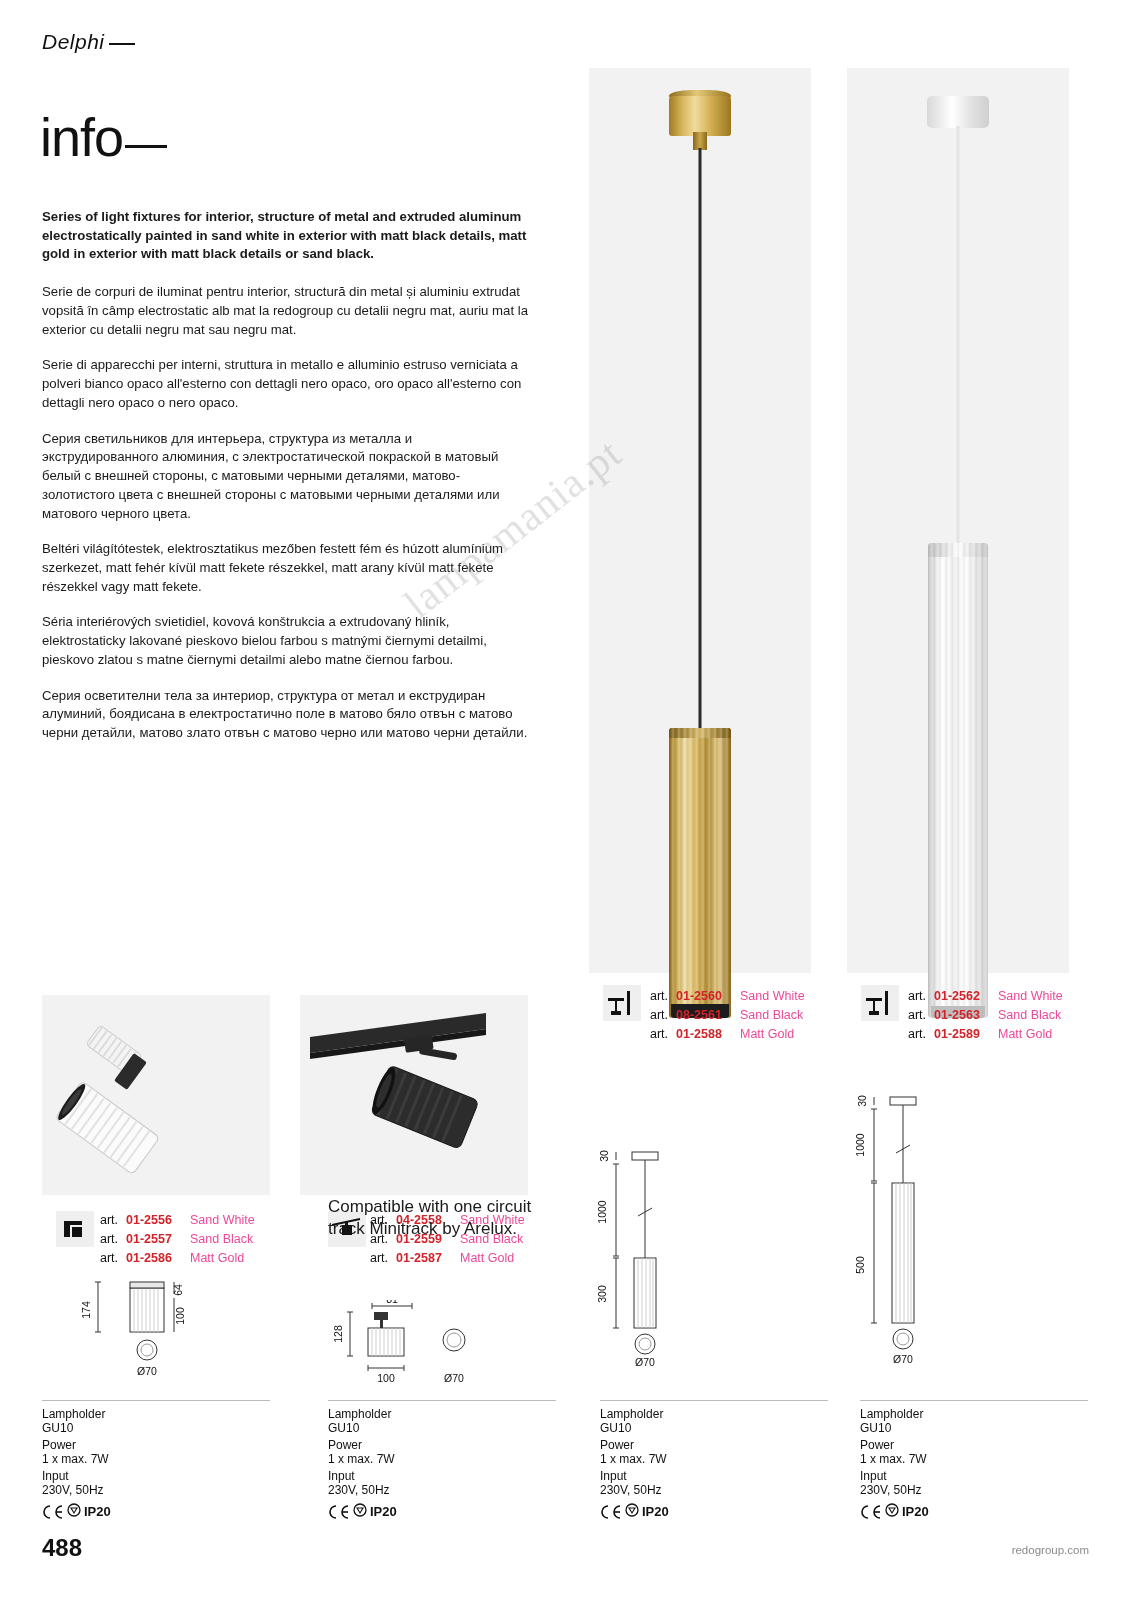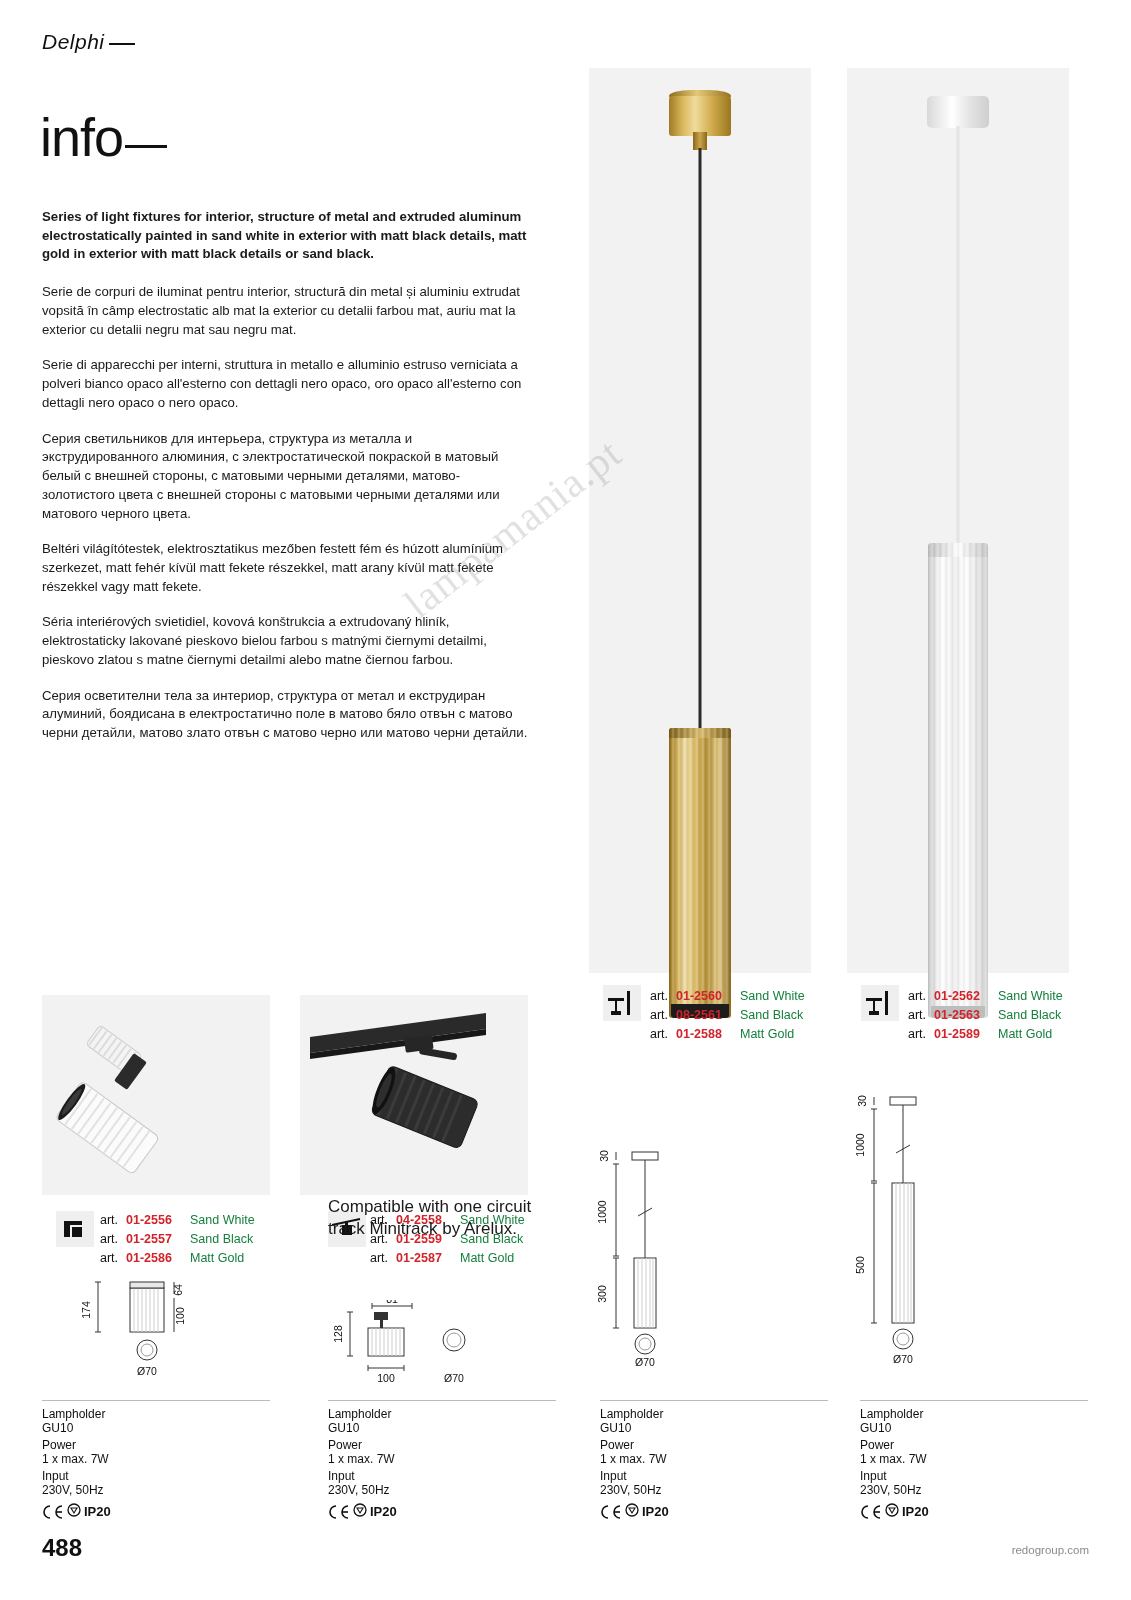--- a/index.html
+++ b/index.html
@@ -134,21 +134,21 @@
     transform:rotate(-38deg); transform-origin:left top;
     letter-spacing:1px; pointer-events:none; white-space:nowrap;
     font-family:"Liberation Serif", serif;
   }
 
   
   .artblock { position:absolute; font-size:12.5px; }
   .artblock .row { display:flex; align-items:baseline; margin-bottom:5px; }
   .artblock .lbl { width:26px; color:#111; }
   .artblock .code { color:#d2232a; font-weight:bold; width:64px; }
-  .artblock .fin { color:#15803d; }
+  .artblock .fin { color:#ec4899; }
 
   .mount-icon {
     position:absolute; width:38px; height:36px; background:#efefef;
     border:0;
   }
   .mount-icon svg { display:block; }
 
   
   .card-photo { position:absolute; background:#f2f2f2; }
 
@@ -188,21 +188,21 @@
   <div class="brand">
     <span>Delphi</span><span class="dash"></span>
   </div>
 
   <div class="info-title">
     <span>info</span><span class="dash2"></span>
   </div>
 
   <div class="text-col">
     <p class="para bold">Series of light fixtures for interior, structure of metal and extruded aluminum electrostatically painted in sand white in exterior with matt black details, matt gold in exterior with matt black details or sand black.</p>
-    <p class="para">Serie de corpuri de iluminat pentru interior, structură din metal și aluminiu extrudat vopsită în câmp electrostatic alb mat la exterior cu detalii farbou mat, auriu mat la exterior cu detalii negru mat sau negru mat.</p>
+    <p class="para">Serie de corpuri de iluminat pentru interior, structură din metal și aluminiu extrudat vopsită în câmp electrostatic alb mat la redogroup cu detalii negru mat, auriu mat la exterior cu detalii negru mat sau negru mat.</p>
     <p class="para">Serie di apparecchi per interni, struttura in metallo e alluminio estruso verniciata a polveri bianco opaco all'esterno con dettagli nero opaco, oro opaco all'esterno con dettagli nero opaco o nero opaco.</p>
     <p class="para">Серия светильников для интерьера, структура из металла и экструдированного алюминия, с электростатической покраской в матовый белый с внешней стороны, с матовыми черными деталями, матово-золотистого цвета с внешней стороны с матовыми черными деталями или матового черного цвета.</p>
     <p class="para">Beltéri világítótestek, elektrosztatikus mezőben festett fém és húzott alumínium szerkezet, matt fehér kívül matt fekete részekkel, matt arany kívül matt fekete részekkel vagy matt fekete.</p>
     <p class="para">Séria interiérových svietidiel, kovová konštrukcia a extrudovaný hliník, elektrostaticky lakované pieskovo bielou farbou s matnými čiernymi detailmi, pieskovo zlatou s matne čiernymi detailmi alebo matne čiernou farbou.</p>
     <p class="para">Серия осветителни тела за интериор, структура от метал и екструдиран алуминий, боядисана в електростатично поле в матово бяло отвън с матово черни детайли, матово злато отвън с матово черно или матово черни детайли.</p>
   </div>
 
   <div class="photo-pendant-gold">
     <div class="g-canopy-top"></div>
     <div class="g-canopy"></div>

